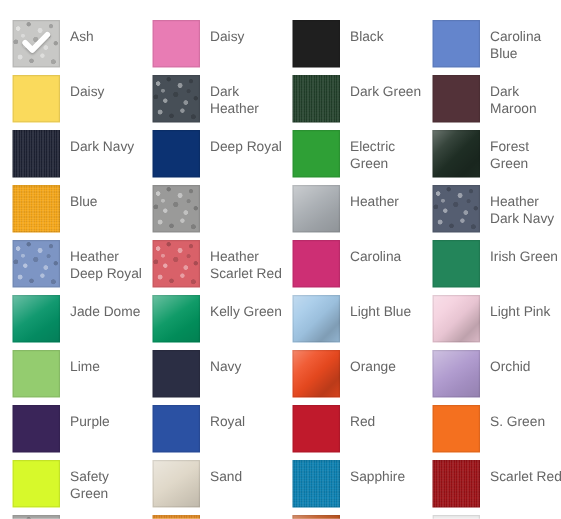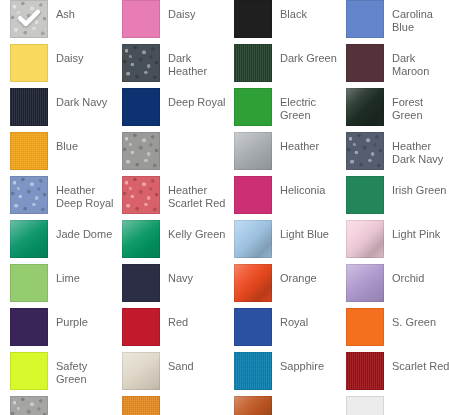--- a/index.html
+++ b/index.html
@@ -12,21 +12,21 @@
     height: 415px;
     overflow: hidden;
     font-family: "Liberation Sans", sans-serif;
     -webkit-font-smoothing: antialiased;
   }
 
   #color-picker {
     width: 449px;
     height: 415px;
     box-sizing: border-box;
-    padding: 0 0 0 0;
+    padding: 16px 0 0 0;
     background: #ffffff;
   }
 
   .swatch-grid {
     display: grid;
     grid-template-columns: repeat(4, 112px);
     grid-auto-rows: 44px;
     column-gap: 0;
     row-gap: 0;
     padding-left: 10px;
@@ -261,21 +261,21 @@
           <div class="tex tex-heather"></div>
           <div class="chip-border"></div>
         </div>
         <div class="swatch-label">Heather Scarlet Red</div>
       </div>
       <div class="swatch-cell">
         <div class="swatch-chip" style="background-color: rgb(205, 47, 116);">
           <div class="tex tex-flat"></div>
           <div class="chip-border"></div>
         </div>
-        <div class="swatch-label">Heliconia</div>
+        <div class="swatch-label">Carolina</div>
       </div>
       <div class="swatch-cell">
         <div class="swatch-chip" style="background-color: rgb(35, 133, 90);">
           <div class="tex tex-flat"></div>
           <div class="chip-border"></div>
         </div>
         <div class="swatch-label">Irish Green</div>
       </div>
       <div class="swatch-cell">
         <div class="swatch-chip" style="background-color: rgb(4, 147, 103);">
@@ -334,32 +334,32 @@
         <div class="swatch-label">Orchid</div>
       </div>
       <div class="swatch-cell">
         <div class="swatch-chip" style="background-color: rgb(58, 37, 89);">
           <div class="tex tex-flat"></div>
           <div class="chip-border"></div>
         </div>
         <div class="swatch-label">Purple</div>
       </div>
       <div class="swatch-cell">
+        <div class="swatch-chip" style="background-color: rgb(43, 81, 163);">
+          <div class="tex tex-flat"></div>
+          <div class="chip-border"></div>
+        </div>
+        <div class="swatch-label">Royal</div>
+      </div>
+      <div class="swatch-cell">
         <div class="swatch-chip" style="background-color: rgb(192, 26, 44);">
           <div class="tex tex-flat"></div>
           <div class="chip-border"></div>
         </div>
         <div class="swatch-label">Red</div>
-      </div>
-      <div class="swatch-cell">
-        <div class="swatch-chip" style="background-color: rgb(43, 81, 163);">
-          <div class="tex tex-flat"></div>
-          <div class="chip-border"></div>
-        </div>
-        <div class="swatch-label">Royal</div>
       </div>
       <div class="swatch-cell">
         <div class="swatch-chip" style="background-color: rgb(244, 112, 31);">
           <div class="tex tex-flat"></div>
           <div class="chip-border"></div>
         </div>
         <div class="swatch-label">S. Green</div>
       </div>
       <div class="swatch-cell">
         <div class="swatch-chip" style="background-color: rgb(215, 249, 43);">

